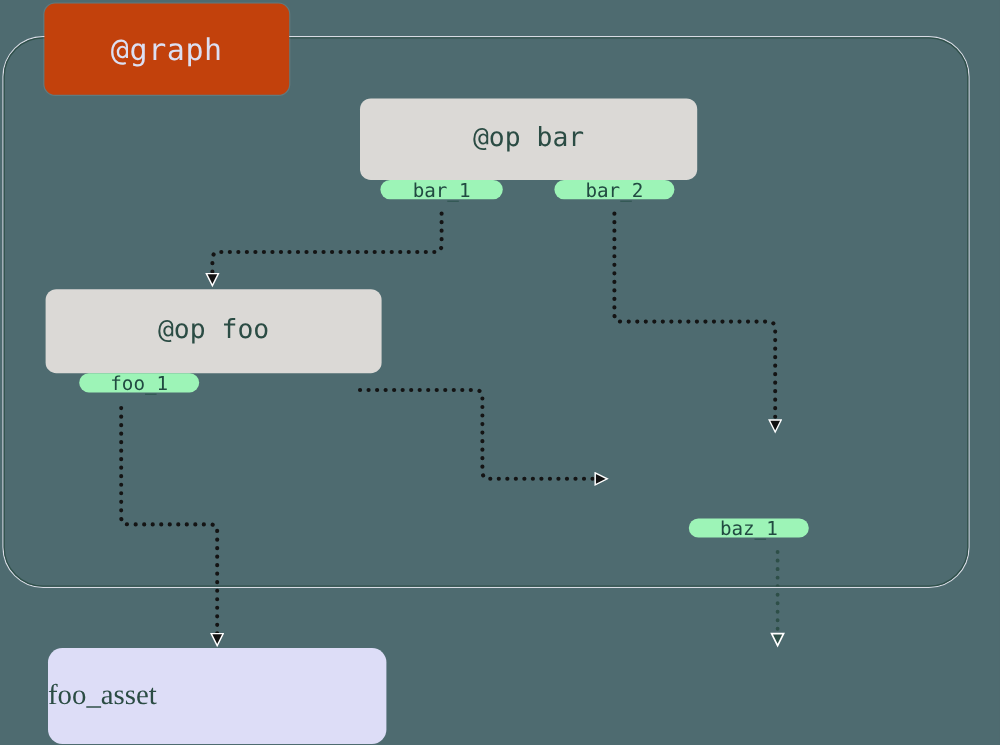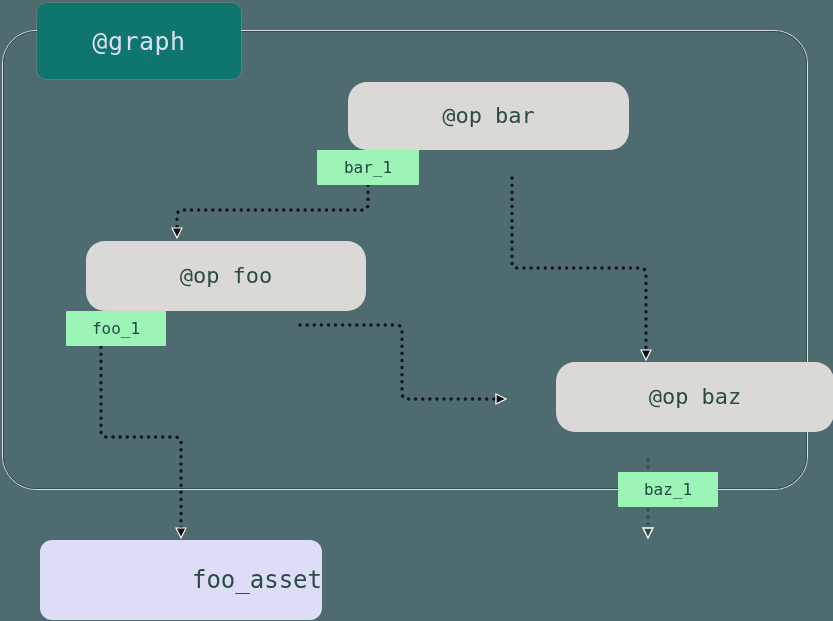--- a/index.html
+++ b/index.html
@@ -47,64 +47,64 @@
     border: 1.2px solid #2e4f48;
     border-radius: 33px;
     box-sizing: border-box;
   }
   .graph-label {
     position: absolute;
     left: 37px;
     top: 3px;
     width: 204px;
     height: 76px;
-    background: #0f766e;
+    background: #c2410c;
     border-radius: 9px;
     display: flex;
     align-items: center;
     justify-content: center;
     color: #dcdff3;
     font-size: 25px;
     letter-spacing: 0.5px;
     box-shadow: 0 0 0 1px rgba(255,255,255,0.10);
   }
   .op-node {
     position: absolute;
     background: #dbd9d6;
-    border-radius: 19px;
+    border-radius: 9px;
     display: flex;
     align-items: center;
     justify-content: center;
     color: #2b4c44;
     font-size: 22px;
-    margin-left: 48px;
   }
   .op-label {
     margin-bottom: 2px;
   }
   .pill {
     position: absolute;
     background: #9df4b7;
-    border-radius: 1px;
+    border-radius: 13px;
     display: flex;
     align-items: center;
     justify-content: center;
     color: #214a41;
     font-size: 16px;
-    height: 35px;
+    height: 16px;
   }
   .asset-node {
     position: absolute;
     background: #ddddf7;
     border-radius: 12px;
     display: flex;
     align-items: center;
-    justify-content: flex-end;
+    justify-content: flex-start;
     color: #2b4c44;
     font-size: 24px;
+    font-family: Liberation Serif, serif;
   }
 </style>
 </head>
 <body>
 
 <div id="canvas">
 
   <svg class="edges" viewBox="0 0 833 621">
     <defs>
       <marker id="arrow-dark" markerWidth="14" markerHeight="14" refX="5" refY="6" orient="auto" markerUnits="userSpaceOnUse">
@@ -130,32 +130,32 @@
   <div class="graph-container-inner"></div>
 
   <div class="graph-label">@graph</div>
 
   <div class="op-node" style="left:300px; top:82px; width:281px; height:68px;">
     <span class="op-label">@op bar</span>
   </div>
   <div class="pill" style="left:317px; top:150px; width:102px;">
     <span>bar_1</span>
   </div>
+  <div class="pill" style="left:462px; top:150px; width:100px;">
+    <span>bar_2</span>
+  </div>
 
   <div class="op-node" style="left:38px; top:241px; width:280px; height:70px;">
     <span class="op-label">@op foo</span>
   </div>
   <div class="pill" style="left:66px; top:311px; width:100px;">
     <span>foo_1</span>
   </div>
 
-  <div class="op-node" style="left:508px; top:362px; width:278px; height:70px;">
-    <span class="op-label">@op baz</span>
-  </div>
-  <div class="pill" style="left:618px; top:432px; width:100px;margin-top:40px;">
+  <div class="pill" style="left:574px; top:432px; width:100px;">
     <span>baz_1</span>
   </div>
 
   <div class="asset-node" style="left:40px; top:540px; width:282px; height:80px;">
     <span>foo_asset</span>
   </div>
 
 </div>
 
 </body></html>

